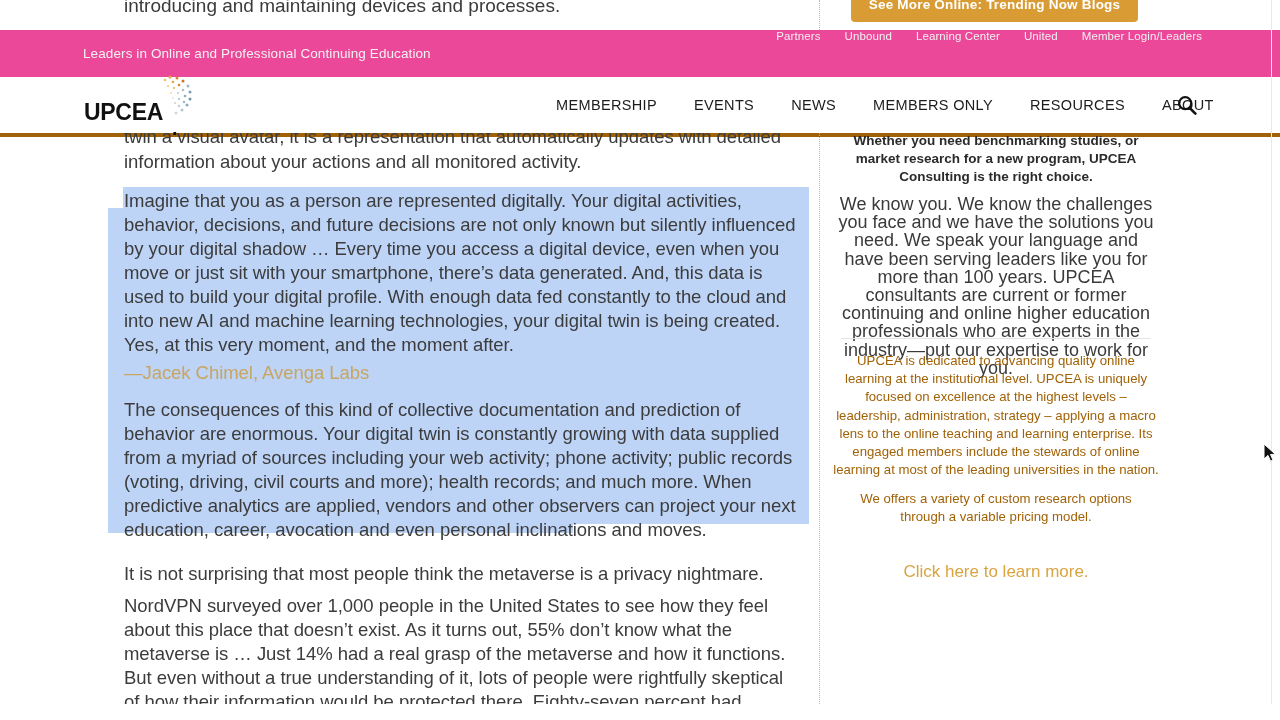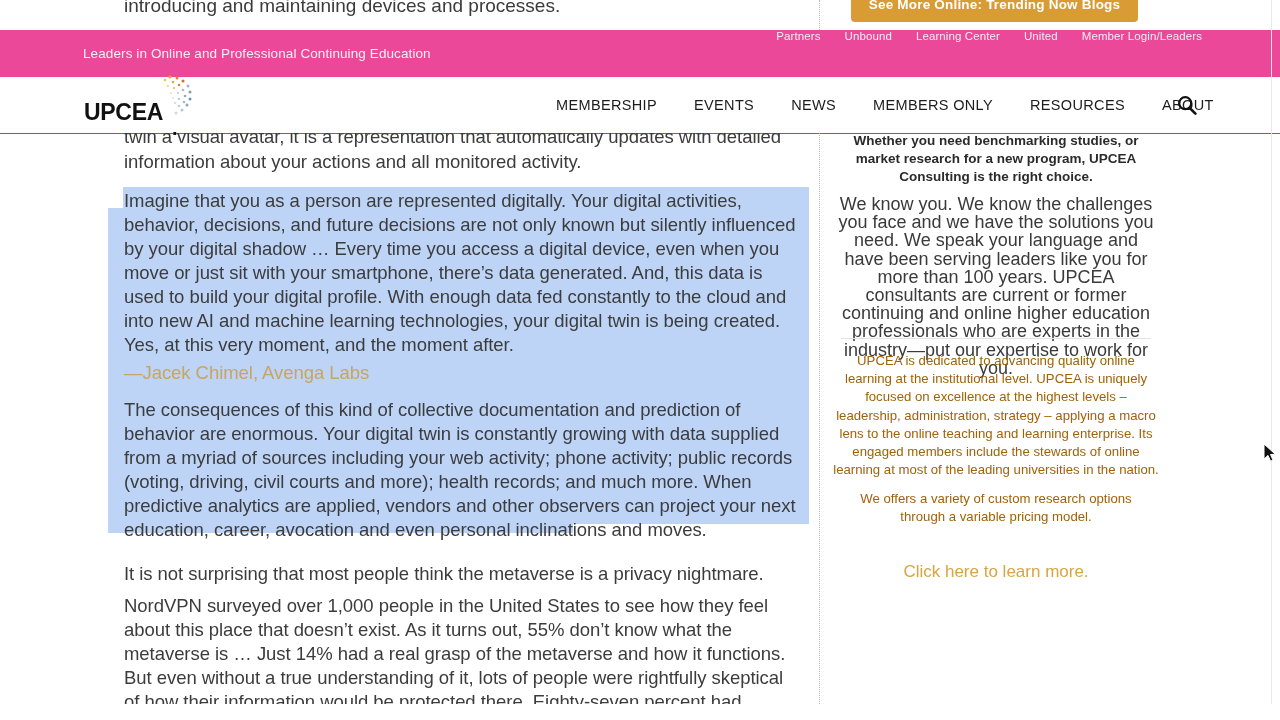--- a/index.html
+++ b/index.html
@@ -109,21 +109,21 @@
   }
 
   
   .site-header {
     position: absolute;
     left: 0;
     top: 77px;
     width: 1280px;
     height: 56px;
     background: #ffffff;
-    border-bottom: 1px solid #a16207;
+    border-bottom: 4px solid #a16207;
   }
 
   .logo {
     position: absolute;
     left: 84px;
     top: 2px;
     width: 130px;
     height: 52px;
   }
   .logo-word {

